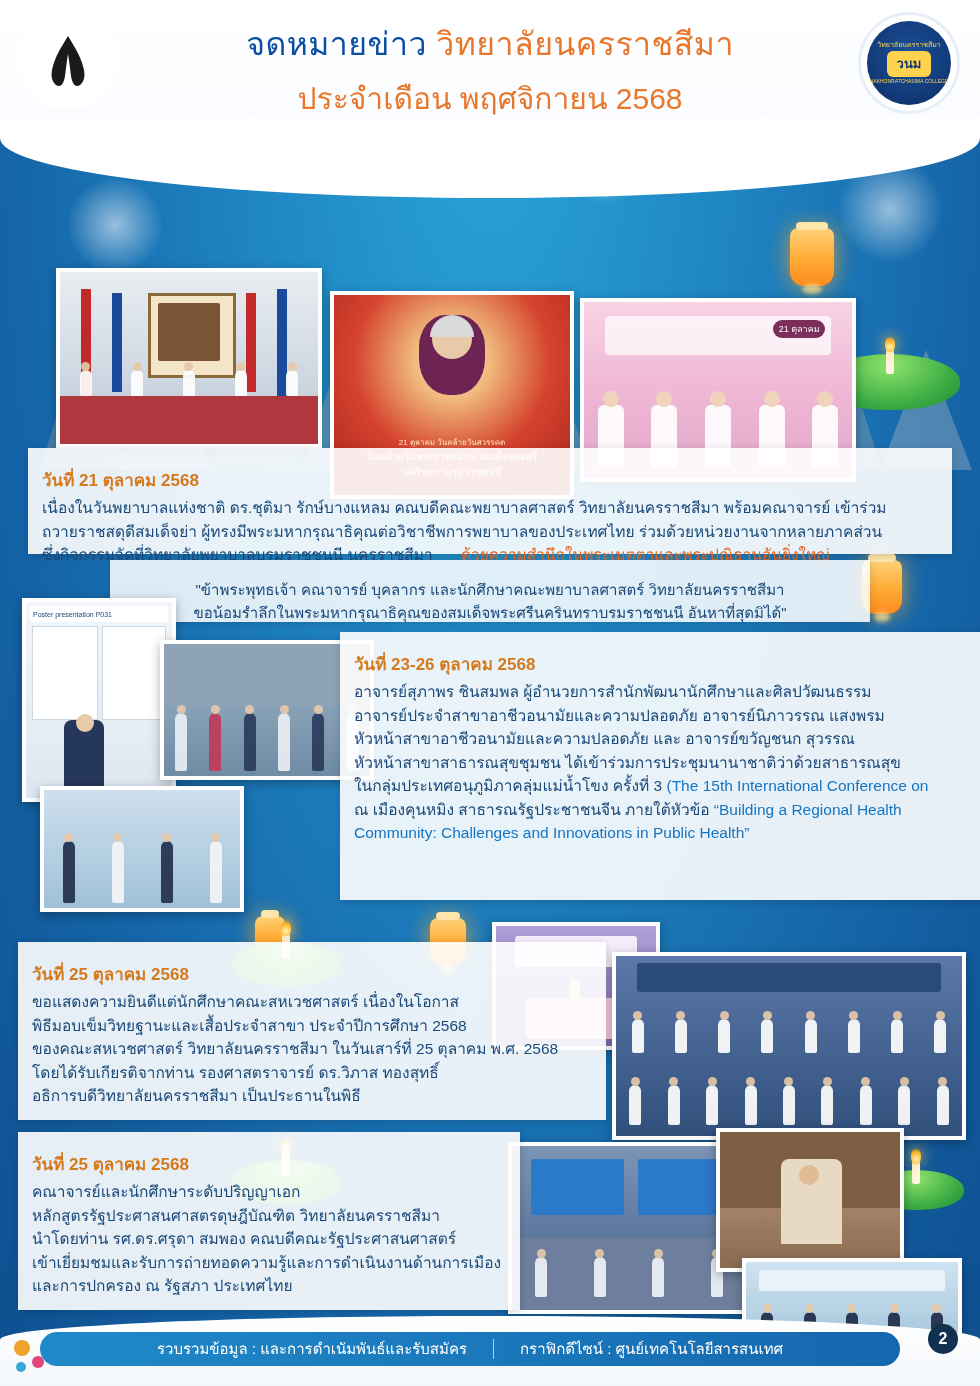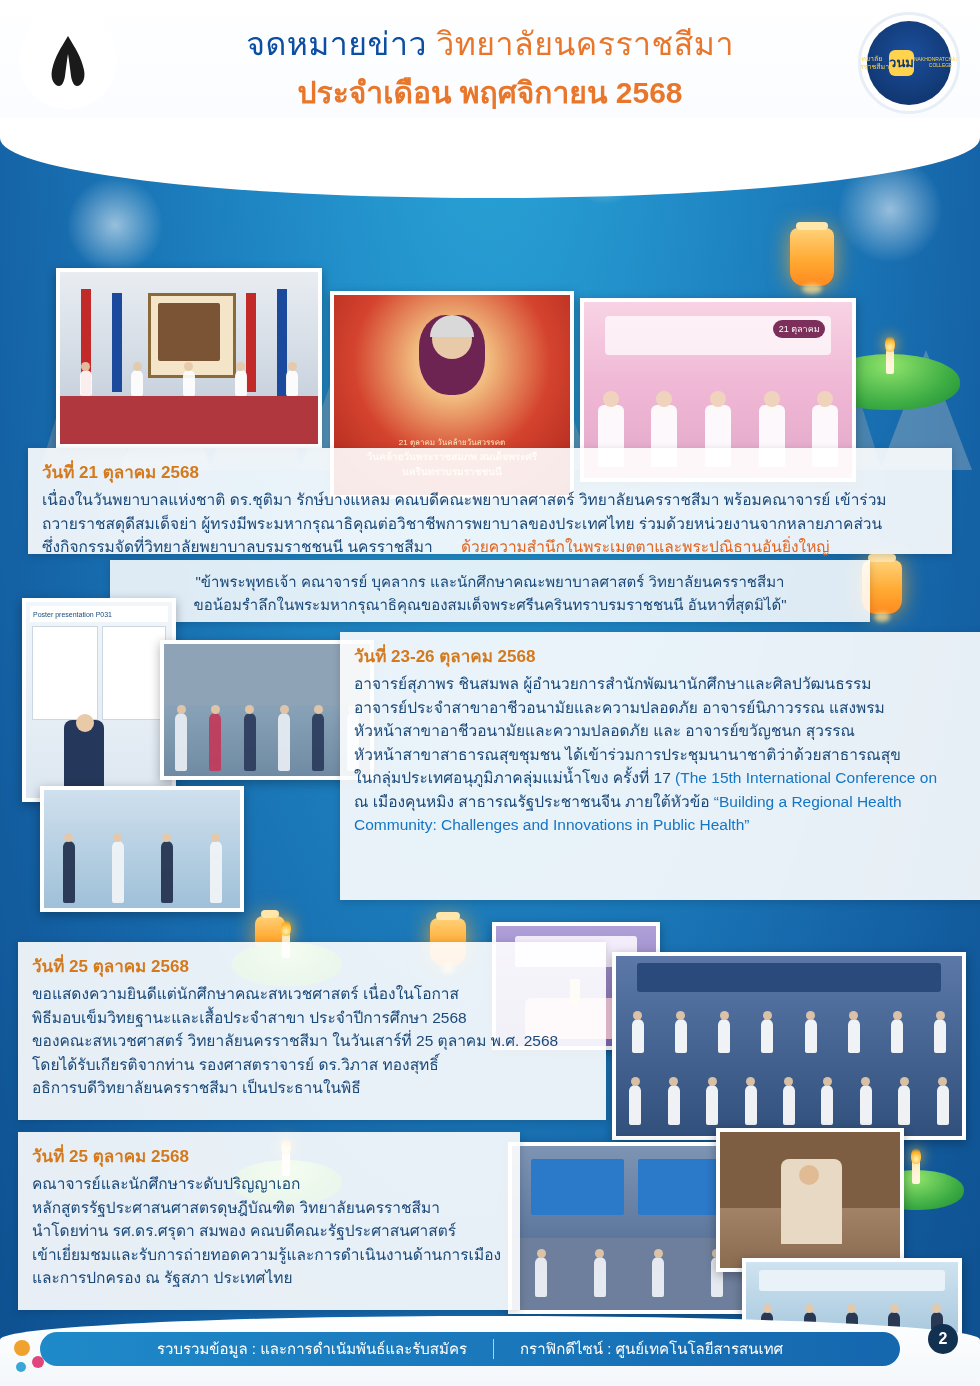--- a/index.html
+++ b/index.html
@@ -33,37 +33,37 @@
   .ribbon svg{display:block}
   .logo{
     position:absolute;right:20px;top:12px;width:96px;height:96px;border-radius:50%;
     background:#ffffff;border:3px solid #e8eef5;
     display:flex;align-items:center;justify-content:center;
     overflow:hidden;
   }
   .logo-inner{
     width:84px;height:84px;border-radius:50%;
     background:radial-gradient(circle at 50% 40%, #1b4f9c 0%, #123a77 65%, #0e2f63 100%);
-    color:#ffd34d;display:flex;flex-direction:row;align-items:center;justify-content:center;
+    color:#ffd34d;display:flex;flex-direction:column;align-items:center;justify-content:center;
     font-size:7px;text-align:center;line-height:1.15;
   }
   .logo-inner .crest{
     width:44px;height:26px;border-radius:6px;background:#ffd34d;color:#11386f;
     font-size:13px;font-weight:bold;display:flex;align-items:center;justify-content:center;margin:2px 0;
   }
   .title-wrap{
     position:absolute;left:150px;top:18px;width:680px;text-align:center;
   }
   .title-main{
     font-size:32px;font-weight:normal;color:#0b4ea2;letter-spacing:0.5px;
     text-shadow:1px 1px 0 #ffffff;
   }
   .title-main .accent{color:#e8762b;}
   .title-sub{
-    font-size:30px;font-weight:bold;color:#e8762b;
+    margin-top:6px;font-size:30px;font-weight:normal;color:#e8762b;
     text-shadow:1px 1px 0 #ffffff;
   }
   
   .silhouette{
     position:absolute;left:0;top:150px;width:980px;height:320px;opacity:.85;
   }
   .temple{
     position:absolute;bottom:0;width:0;height:0;
     border-left:46px solid transparent;border-right:46px solid transparent;
     border-bottom:150px solid #9aa3ae;
@@ -128,21 +128,21 @@
   .ph-meet{background:linear-gradient(180deg,#c2a083 0%,#8a6b50 100%);}
   .ph-parliament{background:linear-gradient(180deg,#cfe3f0 0%,#9cc0d8 100%);}
   
   .row-people{position:absolute;left:0;right:0;display:flex;justify-content:space-around;}
   .person{width:12px;height:26px;background:#ffffff;border-radius:6px 6px 2px 2px;opacity:.92;}
   .person i{display:block;width:9px;height:9px;border-radius:50%;background:#e6c9a8;margin:-8px auto 0;}
   
   .block{
     position:absolute;background:rgba(255,255,255,.90);
     box-shadow:0 2px 8px rgba(0,0,0,.16);
-    padding:10px 14px;box-sizing:border-box;
+    padding:18px 14px;box-sizing:border-box;
   }
   .date{
     color:#d4791c;font-size:17px;font-weight:bold;margin-bottom:3px;
   }
   .body-line{
     color:#1b4a7a;font-size:15.5px;line-height:1.52;
   }
   .hl-orange{color:#e2641f;}
   .hl-blue{color:#1475c4;}
   .quote{color:#1b4a7a;font-size:15px;line-height:1.55;text-align:center;}
@@ -368,21 +368,21 @@
     </div>
   </div>
 
   <div class="block" style="left:340px;top:632px;width:712px;height:268px;">
     <div class="date">วันที่ 23-26 ตุลาคม 2568</div>
     <div class="body-line">อาจารย์สุภาพร ชินสมพล ผู้อำนวยการสำนักพัฒนานักศึกษาและศิลปวัฒนธรรม</div>
     <div class="body-line">อาจารย์ประจำสาขาอาชีวอนามัยและความปลอดภัย อาจารย์นิภาวรรณ แสงพรม</div>
     <div class="body-line">หัวหน้าสาขาอาชีวอนามัยและความปลอดภัย และ อาจารย์ขวัญชนก สุวรรณ</div>
     <div class="body-line">หัวหน้าสาขาสาธารณสุขชุมชน ได้เข้าร่วมการประชุมนานาชาติว่าด้วยสาธารณสุข</div>
     <div class="body-line">
-      <span>ในกลุ่มประเทศอนุภูมิภาคลุ่มแม่น้ำโขง ครั้งที่ 17 </span><span class="hl-blue">(The 15th International Conference on</span>
+      <span>ในกลุ่มประเทศอนุภูมิภาคลุ่มแม่น้ำโขง ครั้งที่ 3 </span><span class="hl-blue">(The 15th International Conference on</span>
     </div>
     <div class="body-line">
       <span>ณ เมืองคุนหมิง สาธารณรัฐประชาชนจีน ภายใต้หัวข้อ </span><span class="hl-blue">“Building a Regional Health</span>
     </div>
     <div class="body-line hl-blue">Community: Challenges and Innovations in Public Health”</div>
   </div>
 
   <div class="photo ph-stage" style="left:492px;top:922px;width:160px;height:120px;">
     <div style="position:absolute;left:12%;right:12%;top:8%;height:26%;background:#f3ecfa;border-radius:3px;"></div>
     <div style="position:absolute;left:18%;bottom:6%;width:64%;height:34%;background:#f6c9dd;border-radius:6px;"></div>

